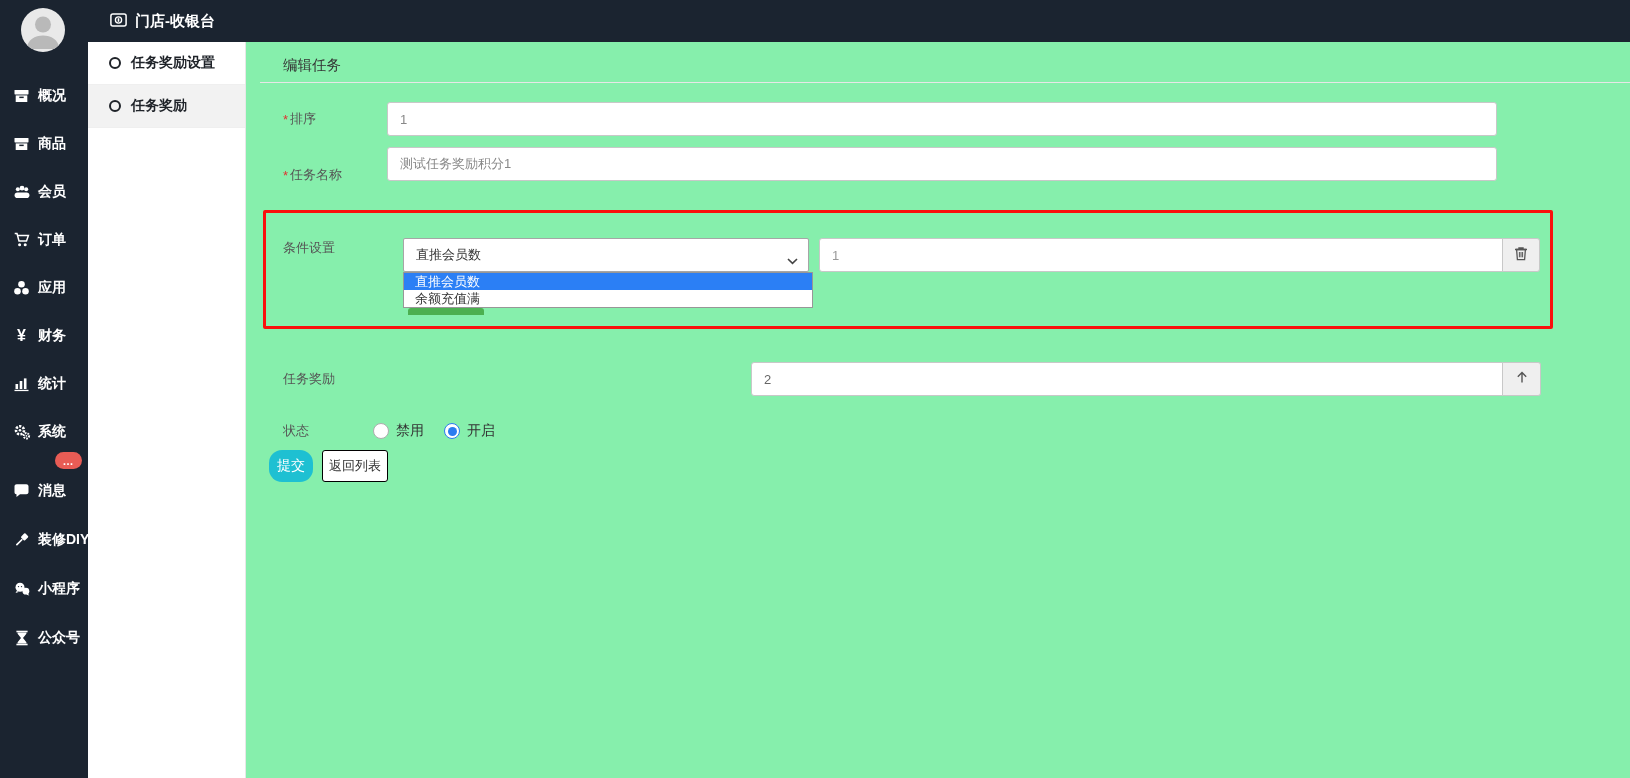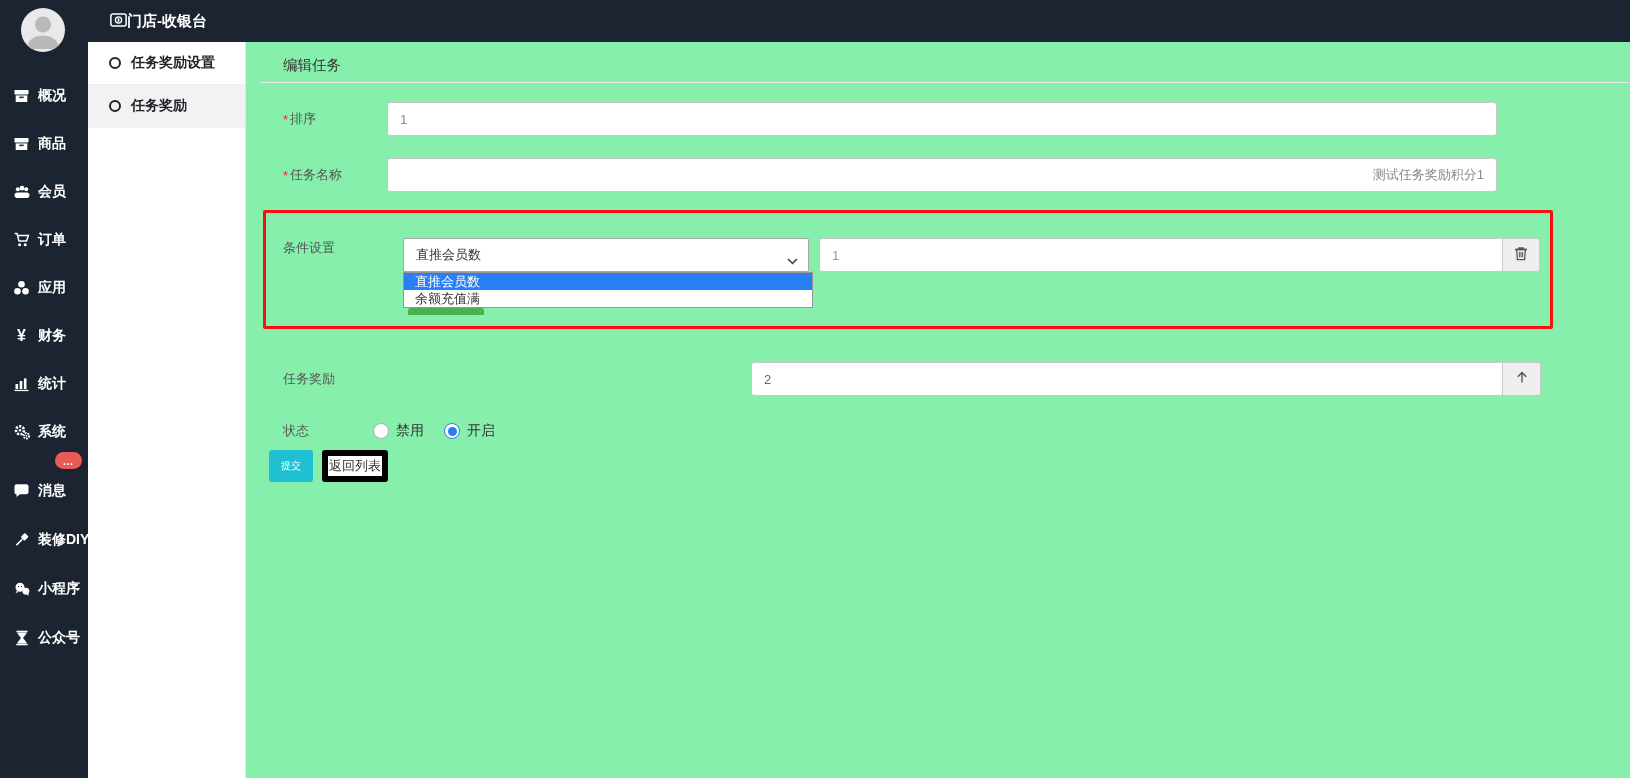--- a/index.html
+++ b/index.html
@@ -5,21 +5,21 @@
   * { box-sizing: border-box; margin: 0; padding: 0; }
   html,body { width:1630px; height:778px; }
   body {
     font-family: "Liberation Sans", sans-serif;
     background:#fff; position:relative; overflow:hidden;
     --dark:#1b2430; --line:#e7e7e7;
   }
 
   
   .topbar { position:absolute; left:0; top:0; width:1630px; height:42px; background:var(--dark); z-index:20; }
-  .topbar-title { position:absolute; left:110px; top:0; height:42px; display:flex; align-items:center; gap:0;
+  .topbar-title { position:absolute; left:110px; top:0; height:42px; display:flex; align-items:center; gap:8px;
     color:#fff; font-weight:bold; font-size:15px; }
 
   
   .sidebar { position:absolute; left:0; top:0; width:88px; height:778px; background:var(--dark); z-index:30; }
   .avatar { position:absolute; left:21px; top:8px; width:44px; height:44px; border-radius:50%;
     background:#e9e9e9; overflow:hidden; }
   .side-item { position:absolute; left:0; width:88px; height:26px; display:flex; align-items:center;
     padding-left:12px; gap:7px; color:#fff; font-size:14px; font-weight:bold; cursor:pointer; white-space:nowrap; }
   .side-item .ic { width:19px; height:17px; flex:none; display:flex; align-items:center; justify-content:center; }
   .yen { font-size:16px; font-weight:bold; color:#fff; }
@@ -70,24 +70,24 @@
 
   .radio-group { position:absolute; left:127px; top:372px; height:34px; display:flex; align-items:center;
     gap:20px; font-size:14px; color:#333; }
   .radio-opt { display:flex; align-items:center; gap:7px; cursor:pointer; }
   .radio { width:16px; height:16px; border-radius:50%; border:1px solid #adadad; background:#fff;
     display:flex; align-items:center; justify-content:center; flex:none; }
   .radio.checked { border:1px solid #2a7cf0; }
   .radio.checked::after { content:''; width:9px; height:9px; border-radius:50%; background:#2a7cf0; }
 
   .btn-submit { position:absolute; left:23px; top:408px; width:44px; height:32px; background:#1ec0d2;
-    color:#fff; font-size:10px; border:none; border-radius:3px; cursor:pointer;
+    color:#fff; font-size:14px; border:none; border-radius:13px; cursor:pointer;
     font-family:"Liberation Sans", sans-serif; }
   .btn-back { position:absolute; left:76px; top:408px; width:66px; height:32px; background:#fff;
-    color:#333; font-size:13px; border:6px solid #000000; border-radius:3px; cursor:pointer;
+    color:#333; font-size:13px; border:1px solid #000000; border-radius:3px; cursor:pointer;
     font-family:"Liberation Sans", sans-serif; }
 </style>
 </head>
 <body>
 
 <div class="topbar">
   <div class="topbar-title">
     <span>
       <svg width="17" height="14" viewBox="0 0 17 14">
           <rect x="0.9" y="0.9" width="15.2" height="12.2" rx="2" fill="none" stroke="#fff" stroke-width="1.5"></rect>
@@ -250,21 +250,21 @@
   <div class="form-label" style="top:60px">
     <span class="req">*</span>
     <span>排序</span>
   </div>
   <input class="text-input" style="top: 60px;" type="text" value="1">
 
   <div class="form-label" style="top:116px">
     <span class="req">*</span>
     <span>任务名称</span>
   </div>
-  <input class="text-input" style="top: 116px; text-align: right;" type="text" value="测试任务奖励积分1">
+  <input class="text-input" style="top: 105px;" type="text" value="测试任务奖励积分1">
 
   <div class="highlight-box"></div>
 
   <div class="form-label" style="top:189px">
     <span>条件设置</span>
   </div>
   <div class="select-box" style="left:157px; top:196px; width:406px">
     <span>直推会员数</span>
     <span class="chev">
       <svg width="11" height="7" viewBox="0 0 11 7">

